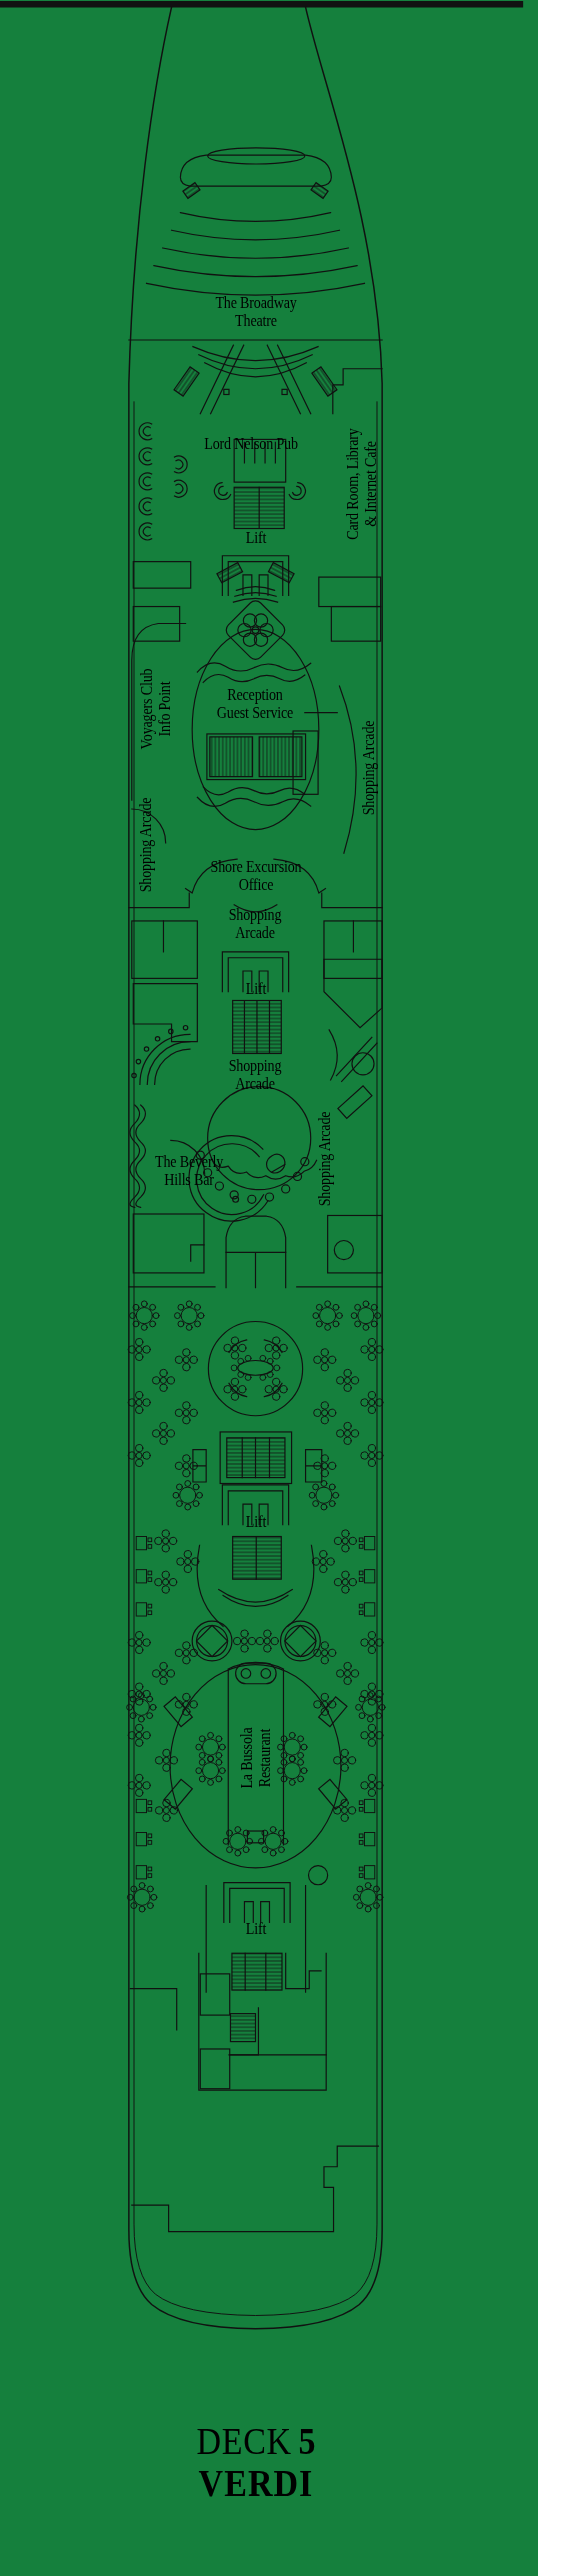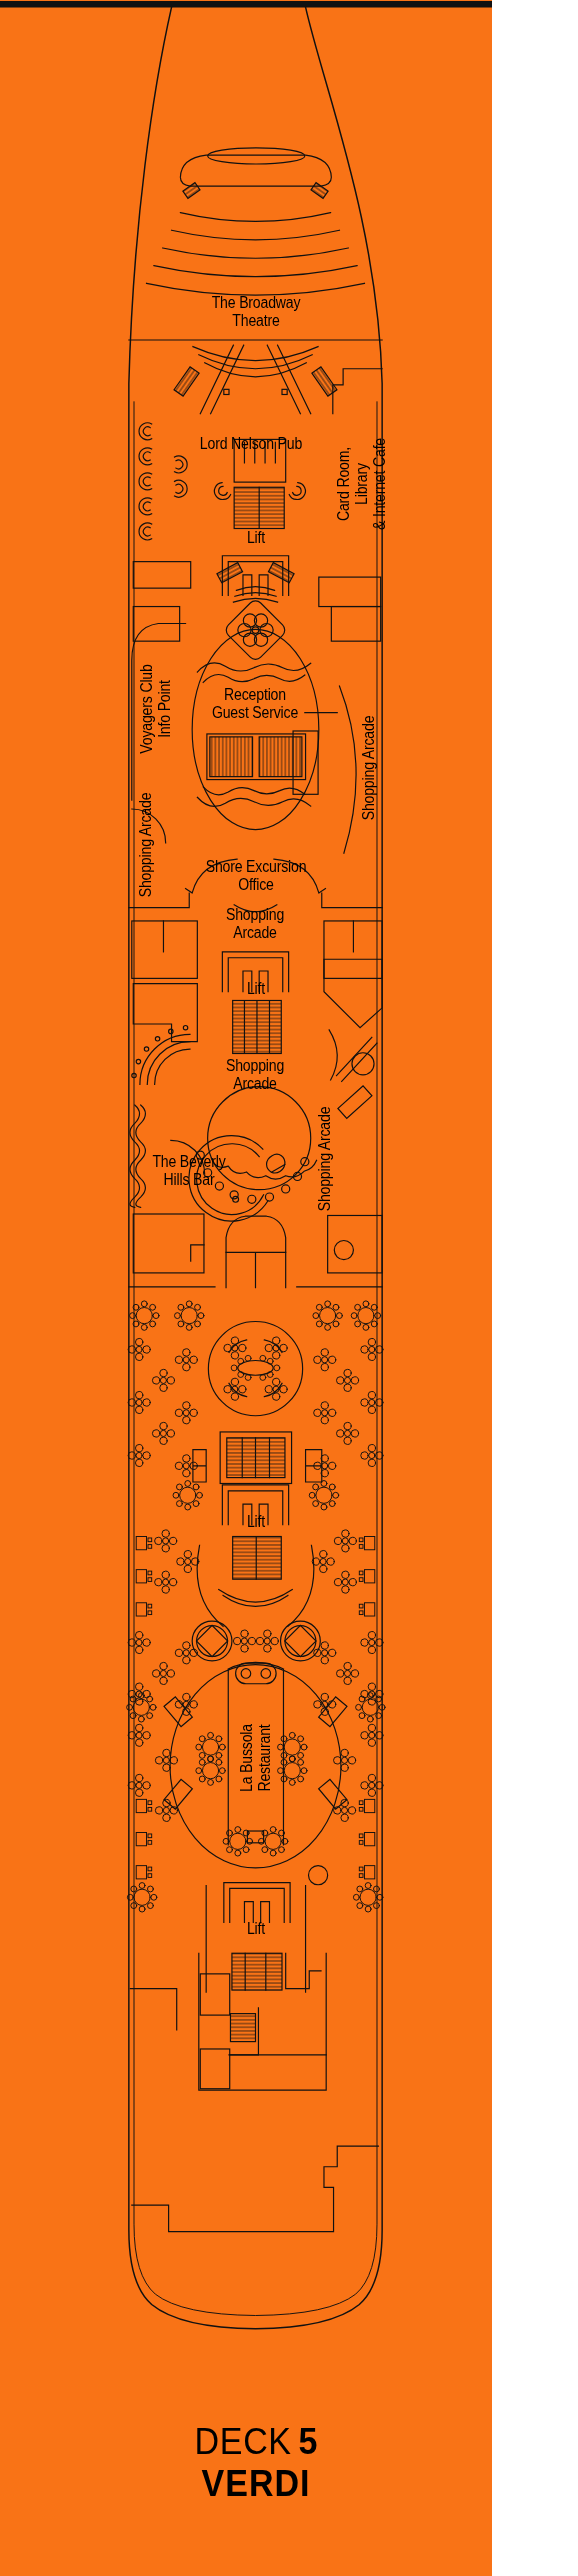--- a/index.html
+++ b/index.html
@@ -1,17 +1,17 @@
 <!DOCTYPE html>
 <html style="font-size:11.8px"><head>
 <meta charset="utf-8">
 <style>
   html,body{margin:0;padding:0;background:#fff;}
-  #canvas{position:relative;width:492px;height:2576px;background:#f97316;overflow:hidden;
-          font-family:Liberation Sans, sans-serif;color:#000;}
+  #canvas{position:relative;width:538px;height:2576px;background:#15803d;overflow:hidden;
+          font-family:Liberation Serif, serif;color:#000;}
   #plan-svg{position:absolute;left:0;top:0;}
   .lbl{position:absolute;color:#000;font-size:16px;line-height:1.12;text-align:center;
        white-space:pre-line;transform:translate(-50%,-50%) scaleX(0.88);transform-origin:center;
        letter-spacing:-0.2px;}
   .lbl.rot{transform:translate(-50%,-50%) rotate(-90deg) scaleX(0.88);}
   .caption{position:absolute;left:256px;top:2421px;transform:translateX(-50%) scaleX(0.92);
            text-align:center;line-height:42px;font-size:37px;white-space:nowrap;}
   .caption .w{font-weight:400;letter-spacing:0.7px;}
   .caption .n{font-weight:700;margin-left:7.4px;}
   .caption .deckname{font-weight:700;letter-spacing:1.1px;}

